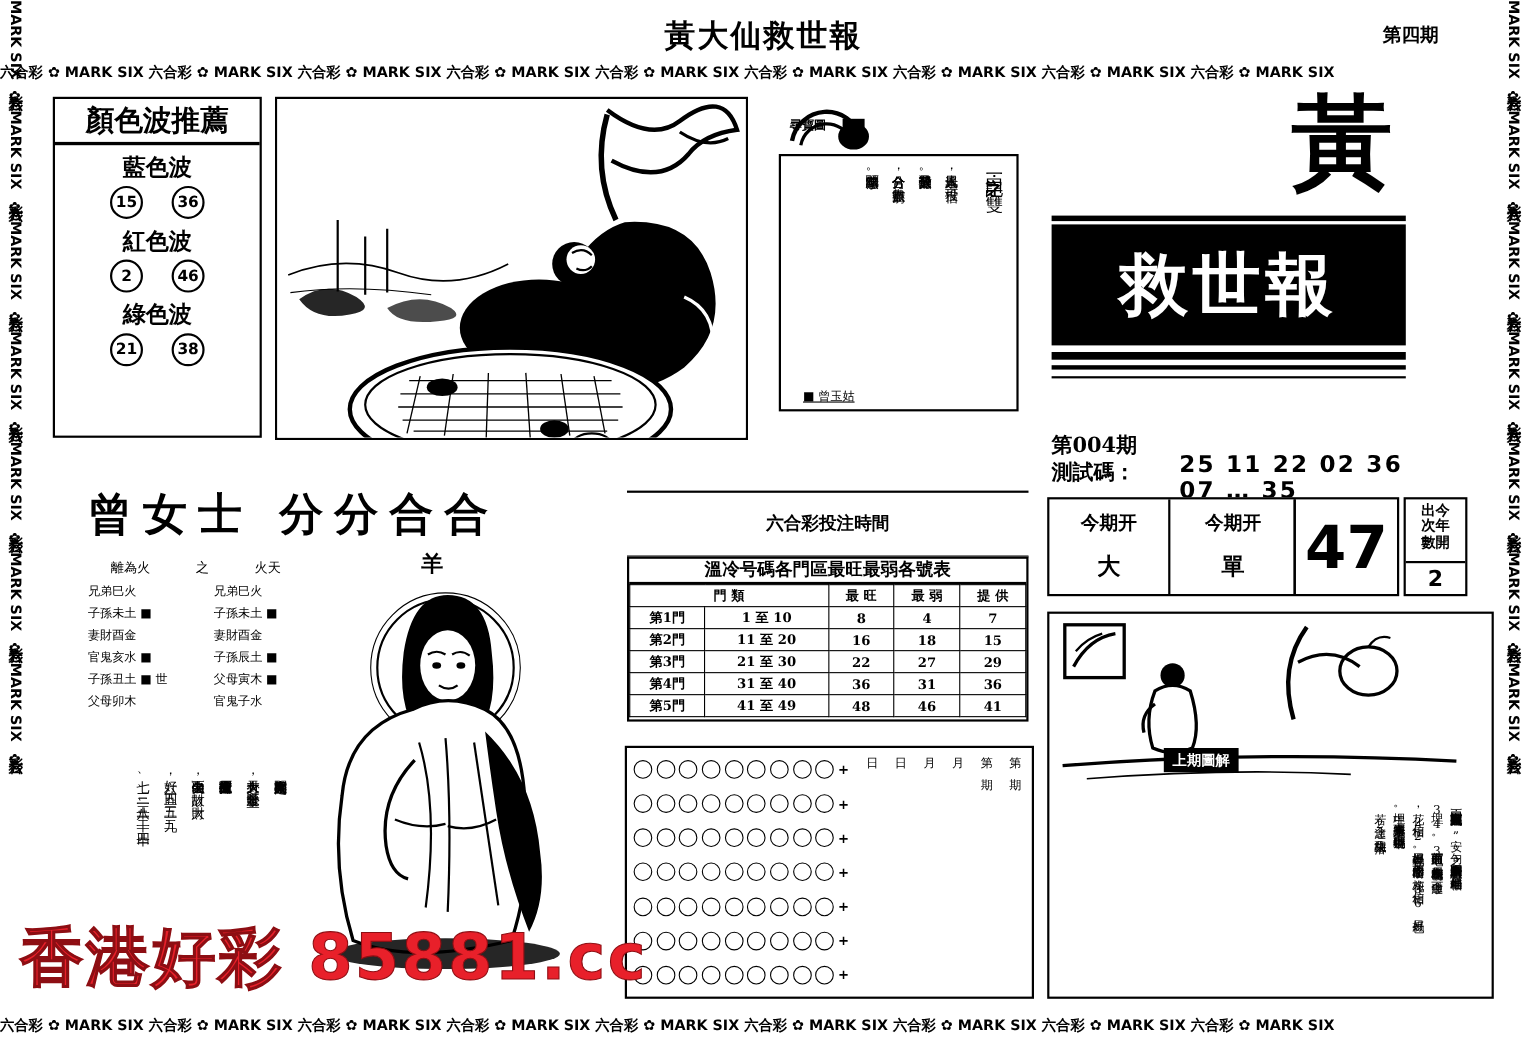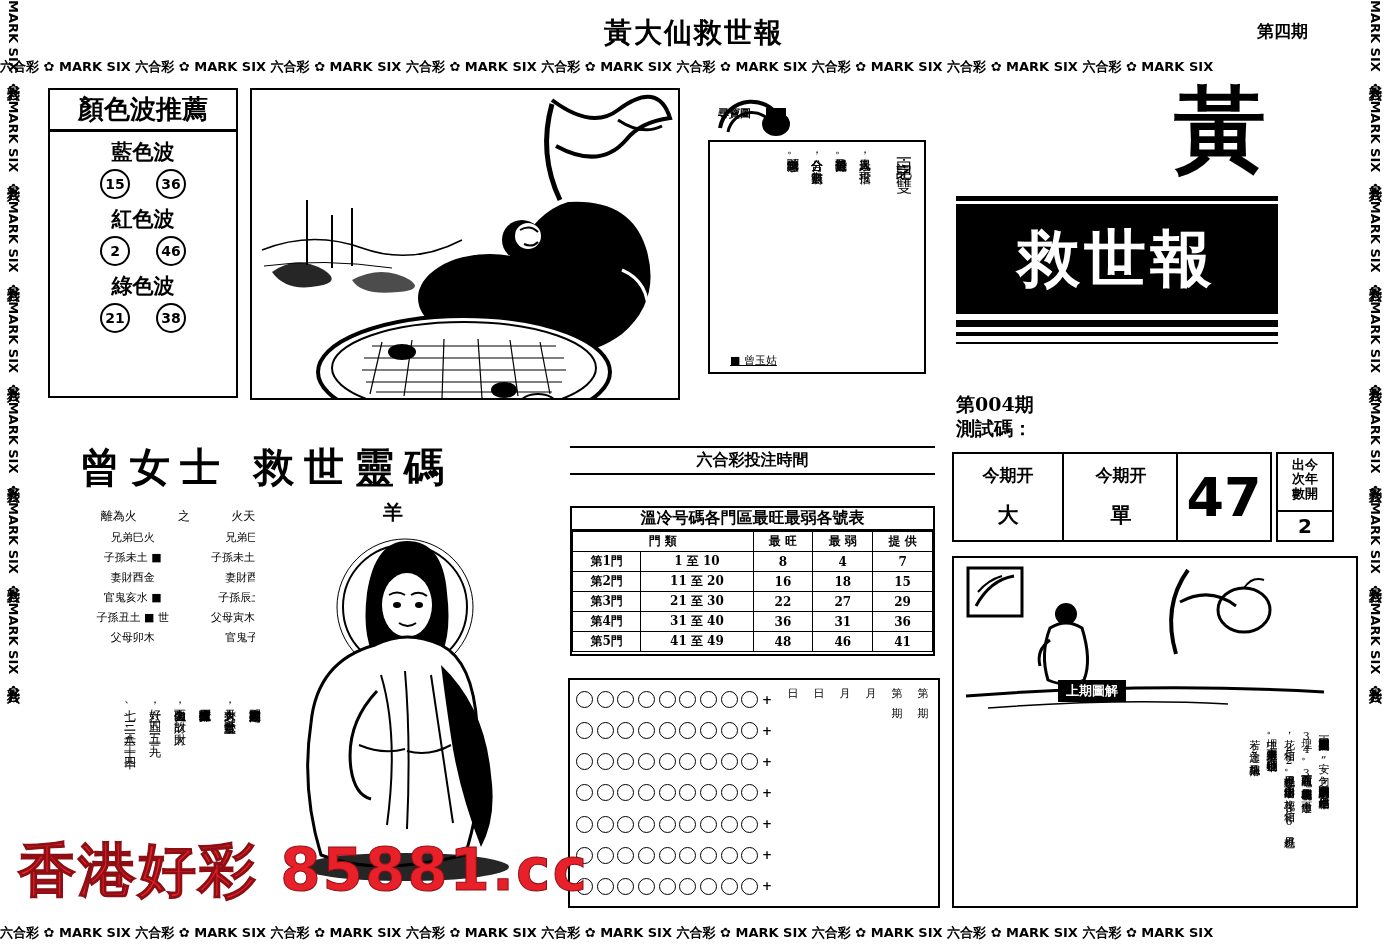--- a/index.html
+++ b/index.html
@@ -116,21 +116,21 @@
   #count-num{
     position:absolute;left:0;bottom:0;width:100%;height:28px;border-top:2px solid #000;
     display:flex;align-items:center;justify-content:center;font-size:20px;font-weight:bold;
   }
 
   
   #bet-time{left:570px;top:420px;width:365px;height:82px;border:none;}
   #bet-time .bt-title{
     text-align:center;font-size:16px;font-weight:bold;margin-top:26px;
     font-family:"DejaVu Serif","Liberation Serif",serif;
-    border-top:2px solid #000;border-bottom:2px solid #000;padding:2px 0;
+    border-top:2px solid #000;border-bottom:2px solid #000;padding:18px 0;
   }
   .bt-lines{position:absolute;left:0;top:0;font-size:8px;line-height:1.45;}
 
   
   #hot-table{left:570px;top:506px;width:365px;height:150px;}
   #hot-table .ht-title{
     text-align:center;font-size:16px;font-weight:bold;
     font-family:"DejaVu Serif","Liberation Serif",serif;
     border-bottom:2px solid #000;
   }
@@ -140,21 +140,21 @@
     font-family:"DejaVu Serif","Liberation Serif",serif;
   }
 
   
   #lingma-title{left:80px;top:440px;width:470px;height:52px;border:none;
     font-size:40px;font-weight:bold;letter-spacing:10px;
     font-family:"DejaVu Serif","Liberation Serif",serif;}
 
   
   #wuxing{left:80px;top:508px;width:220px;height:180px;border:none;font-size:11px;}
-  .wx-row{display:flex;justify-content:space-between;margin-bottom:5px;text-align:center;}
+  .wx-row{display:flex;justify-content:space-between;margin-bottom:5px;}
   .wx-col{width:48%;}
 
   
   #goddess{left:255px;top:495px;width:300px;height:400px;border:none;overflow:hidden;}
 
   
   #poem{left:82px;top:700px;width:180px;height:190px;border:none;}
   .poem-cols{display:flex;flex-direction:row-reverse;gap:10px;}
   .poem-col{font-size:12px;line-height:1.25;}
 
@@ -308,20 +308,21 @@
     <div class="mast-rule" style="top:110px;height:5px;"></div>
     <div id="mast-band" class="mast-char">救世報</div>
     <div class="mast-rule" style="top:234px;height:7px;"></div>
     <div class="mast-rule" style="top:246px;height:4px;"></div>
     <div class="mast-rule" style="top:256px;height:2px;"></div>
   </div>
 
   <div id="issue-block" class="box">
     <div id="issue-no" class="cjk">第004期</div>
     <div id="test-label" class="cjk">測試碼：</div>
+    <div id="test-nums">25  11  22  02  36  07 … 35</div>
   </div>
 
   <div class="box" id="draw-box">
     <div class="draw-cell" style="left:0;width:110px;border-right:2px solid #000;">
       <div class="draw-col-label cjk">今期开</div>
       <div class="draw-col-val cjk">大</div>
     </div>
     <div class="draw-cell" style="left:112px;width:112px;border-right:2px solid #000;">
       <div class="draw-col-label cjk">今期开</div>
       <div class="draw-col-val cjk">單</div>
@@ -382,21 +383,21 @@
           <td>第5門</td>
           <td>41 至 49</td>
           <td>48</td>
           <td>46</td>
           <td>41</td>
         </tr>
       </tbody>
     </table>
   </div>
 
-  <div id="lingma-title" class="box">曾女士 救世靈碼</div>
+  <div id="lingma-title" class="box">曾女士 分分合合</div>
 
   <div id="wuxing" class="box">
     <div class="wx-row" style="justify-content:space-around;font-size:12px;">
       <span class="cjk">離為火</span>
       <span class="cjk">之</span>
       <span class="cjk">火天大有</span>
     </div>
     <div class="wx-row">
       <span class="wx-col cjk">兄弟巳火</span>
       <span class="wx-col cjk">兄弟巳火</span>

